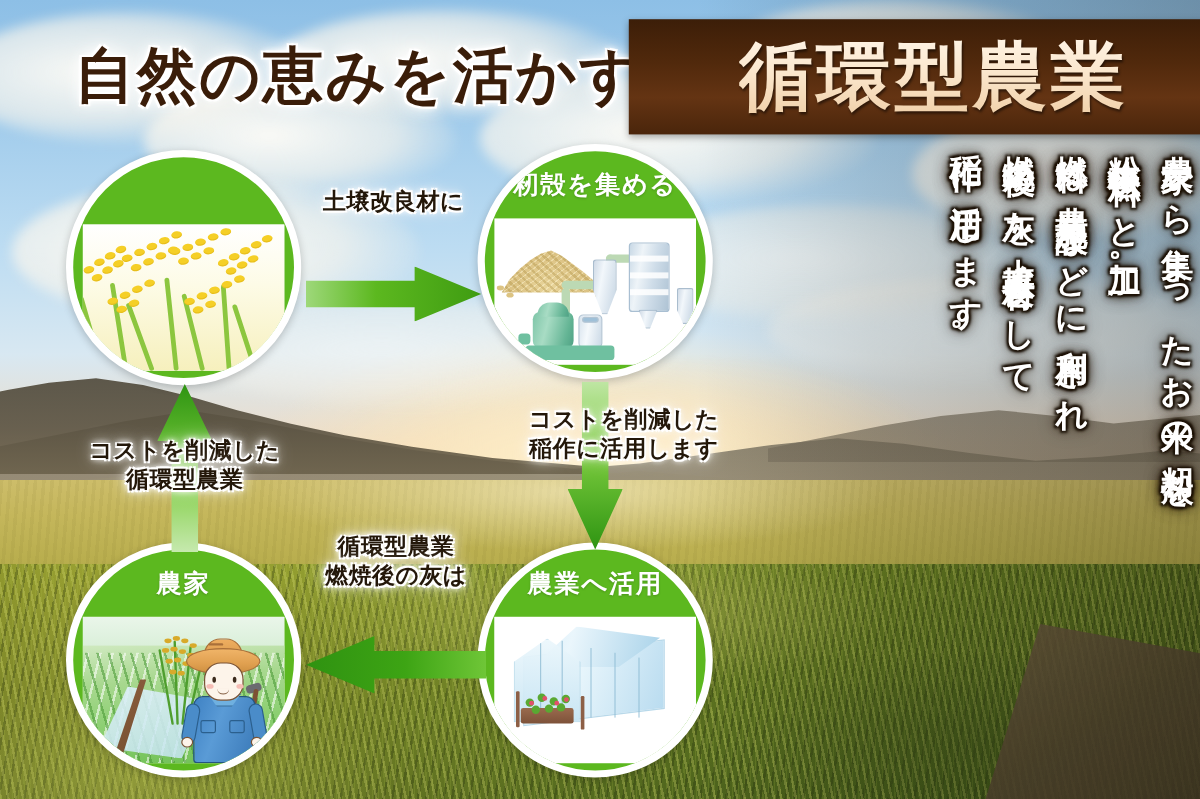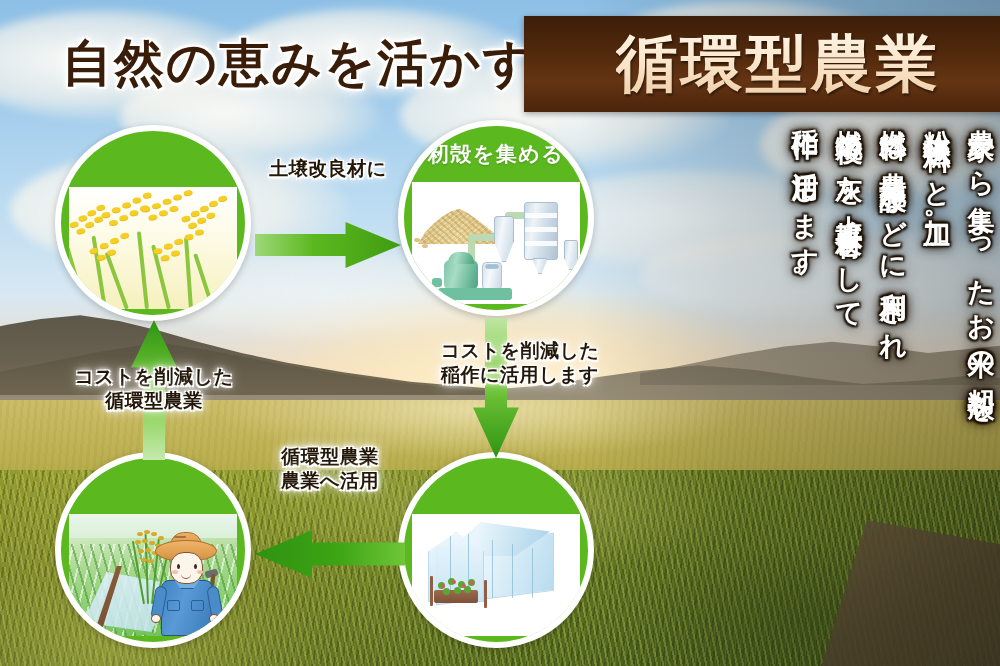--- a/index.html
+++ b/index.html
@@ -486,20 +486,21 @@
     <div class="boiler" style="left:32px; top:78px; width:34px; height:30px;"></div>
     <div class="boiler" style="left:36px; top:70px; width:26px; height:12px; border-radius:10px 10px 0 0;"></div>
     <div class="tank" style="left:70px; top:80px; width:20px; height:28px;"></div>
     <div class="tank" style="left:73px; top:82px; width:14px; height:5px; background:#9fc0d8;"></div>
     <div class="base" style="left:26px; top:106px; width:74px; height:12px;"></div>
     <div class="base" style="left:20px; top:96px; width:10px; height:9px;"></div>
   </div>
 </div>
 
 <div class="node" id="node-use">
+  <div class="node-label">農業へ活用</div>
   <div class="node-art">
     <div class="gh-ground"></div>
     <div class="gh-body"></div>
     <div class="gh-roof"></div>
     <div class="gh-gable"></div>
     <div class="gh-mullion" style="left:38px; top:22px; height:66px;"></div>
     <div class="gh-mullion" style="left:56px; top:20px; height:68px;"></div>
     <div class="gh-mullion" style="left:80px; top:26px; height:58px;"></div>
     <div class="gh-mullion" style="left:100px;top:30px; height:54px;"></div>
     <div class="gh-mullion" style="left:120px;top:34px; height:50px;"></div>
@@ -514,20 +515,21 @@
     <span class="gh-plant" style="left:42px; top:73px;"></span>
     <span class="gh-plant" style="left:52px; top:72px;"></span>
     <span class="gh-flower" style="left:29px; top:70px;"></span>
     <span class="gh-flower" style="left:40px; top:66px;"></span>
     <span class="gh-flower" style="left:50px; top:70px;"></span>
     <span class="gh-flower" style="left:58px; top:67px;"></span>
   </div>
 </div>
 
 <div class="node" id="node-farmer">
+  <div class="node-label">農家</div>
   <div class="node-art">
     <div class="fm-sky"></div>
     <div class="fm-field"></div>
     <div class="fm-rows"></div>
     <div class="fm-water"></div>
     <div class="fm-bank"></div>
 
     <div class="fm-stalkgrp">
       <div class="fm-stalk" style="left:20px; bottom:0; height:70px; transform:rotate(-2deg);"></div>
       <div class="fm-stalk" style="left:24px; bottom:0; height:66px; transform:rotate(6deg);"></div>
@@ -579,21 +581,21 @@
 
 <div class="caption" id="cap-collect">
   <div>土壌改良材に</div>
 </div>
 <div class="caption" id="cap-cost">
   <div>コストを削減した</div>
   <div>稲作に活用します</div>
 </div>
 <div class="caption" id="cap-ash">
   <div>循環型農業</div>
-  <div>農業へ活用</div>
+  <div>燃焼後の灰は</div>
 </div>
 <div class="caption" id="cap-rice">
   <div>コストを削減した</div>
   <div>循環型農業</div>
 </div>
 
 <div class="vtext-wrap">
   <div class="vcol">農家から集まったお米の籾殻を</div>
   <div class="vcol">粉体状燃料へと加工。</div>
   <div class="vcol">燃料は農業施設などに利用され</div>

